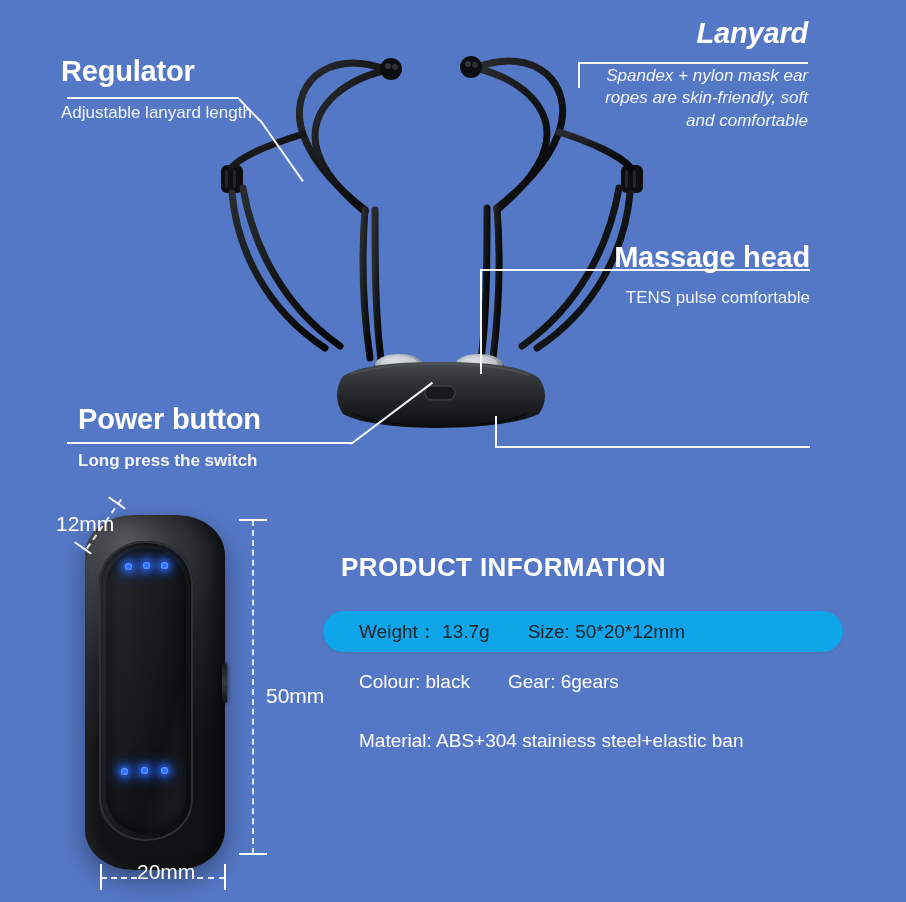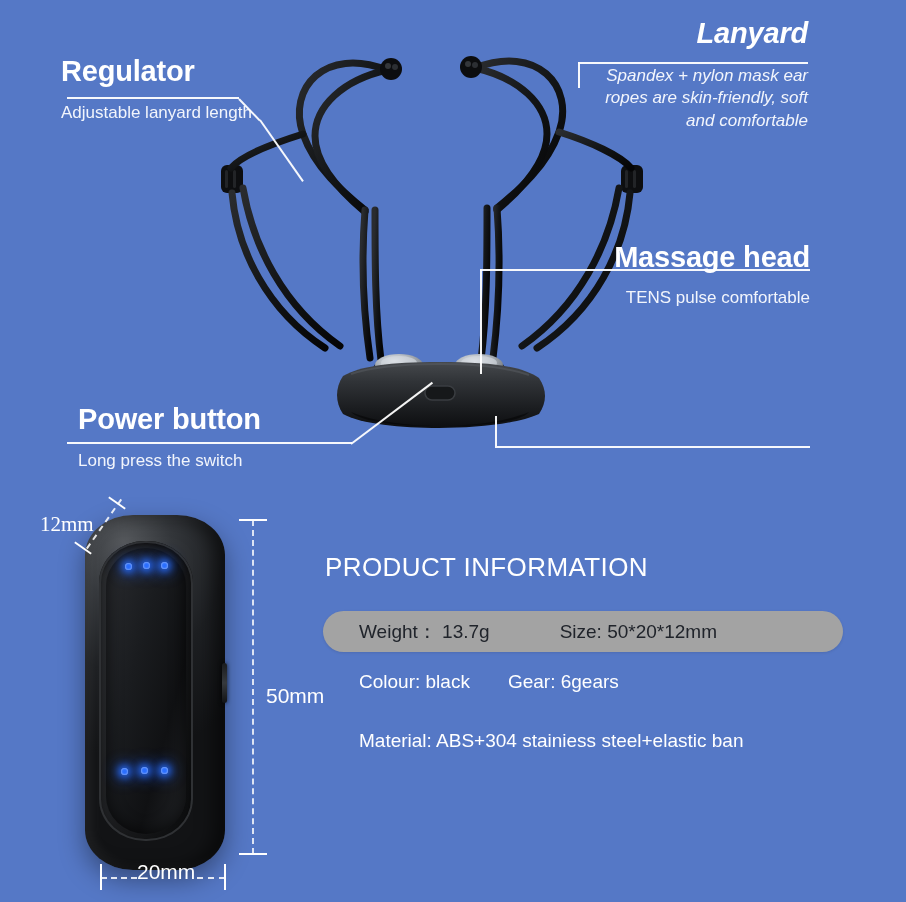--- a/index.html
+++ b/index.html
@@ -64,21 +64,21 @@
   #c-lan .body  { margin-top: 16px; }
 
   
   #c-mas { left: 560px; top: 228px; width: 250px; text-align: right; margin-top: 14px; }
   #c-mas .title { font-size: 29px; }
   #c-mas .body  { margin-top: 14px; }
 
   
   #c-pow { left: 78px; top: 404px; }
   #c-pow .title { font-size: 29px; }
-  #c-pow .body  { margin-top: 15px; }
+  #c-pow .body  { margin-top: 15px; font-weight: bold; }
 
   
   #c-gear { left: 560px; top: 399px; width: 250px; text-align: right; }
   #c-gear .title { font-size: 29px; }
   #c-gear .body  { margin-top: 15px; }
 
   
   #photo-lanyard { position: absolute; left: 175px; top: 10px; width: 560px; height: 420px; }
 
   
@@ -132,33 +132,32 @@
     white-space: nowrap;
   }
   .diag-dim {
     position: absolute; height: 0; border-top: 2px dashed rgba(255,255,255,.85);
     transform-origin: 0 0;
   }
 
   
   #pinfo { position: absolute; left: 323px; top: 552px; width: 520px; }
   #pinfo .heading {
-    color: #ffffff; font-weight: 400; font-size: 26px; letter-spacing: .4px;
-    margin: 0 0 28px 2px;
+    color: #ffffff; font-weight: 700; font-size: 26px; letter-spacing: .4px;
+    margin: 0 0 28px 18px;
   }
   .pill {
-    background: #a3a3a3;
+    background: #0ea5e9;
     border-radius: 22px;
     height: 41px;
     display: flex; align-items: center;
     padding: 0 0 0 36px;
     color: #20242b;
     font-size: 19px;
     box-shadow: 0 1px 3px rgba(0,0,0,.10);
-    gap: 32px;
   }
   .plain {
     height: 41px;
     display: flex; align-items: center;
     padding: 0 0 0 36px;
     color: #ffffff;
     font-size: 19px;
   }
   .row-gap { height: 9px; }
   .cell { white-space: nowrap; }
@@ -285,21 +284,21 @@
     <div class="led" style="left:76px;  top:47px;"></div>
 
     <div class="led" style="left:36px;  top:253px;"></div>
     <div class="led" style="left:56px;  top:252px;"></div>
     <div class="led" style="left:76px;  top:252px;"></div>
   </div>
 
   <div class="diag-dim" style="left:86px; top:548px; width:60px; transform:rotate(-55deg);"></div>
   <div class="cap-h" style="left:73px; top:547px; width:20px; transform:rotate(35deg);"></div>
   <div class="cap-h" style="left:107px; top:502px; width:20px; transform:rotate(35deg);"></div>
-  <div class="dim-label" style="left:40px; top:512px;font-family:Liberation Serif, serif;">12mm</div>
+  <div class="dim-label" style="left:56px; top:512px;">12mm</div>
 
   <div class="dim-line-v" style="left:252px; top:520px; height:334px;"></div>
   <div class="cap-h" style="left:239px; top:519px; width:28px;"></div>
   <div class="cap-h" style="left:239px; top:853px; width:28px;"></div>
   <div class="dim-label" style="left:266px; top:684px;">50mm</div>
 
   <div class="dim-line-h" style="left:101px; top:877px; width:36px;"></div>
   <div class="dim-line-h" style="left:197px; top:877px; width:28px;"></div>
   <div class="cap-v" style="left:100px; top:864px; height:26px;"></div>
   <div class="cap-v" style="left:224px; top:864px; height:26px;"></div>

